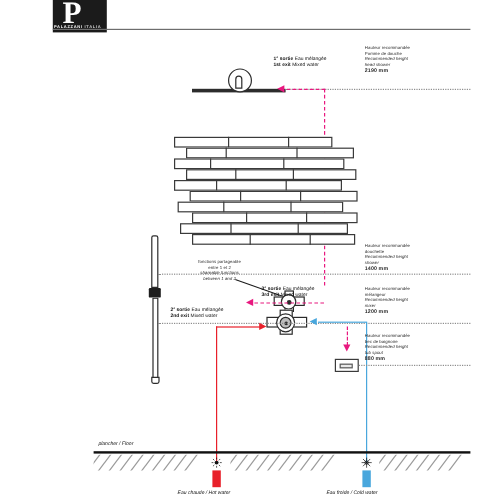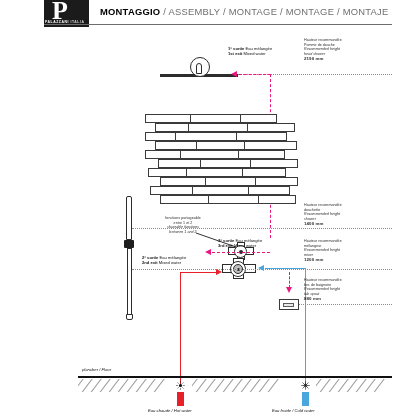--- a/index.html
+++ b/index.html
@@ -88,23 +88,20 @@
 </head>
 <body>
 
 <div class="page">
 
   <div class="logo-block"></div>
   <div class="logo-p">P</div>
   <div class="logo-sub">
     <span>PALAZZANI</span>
     <span class="it">ITALIA</span>
-  </div>
-  <div class="header-title">
-    <b>MONTAGGIO</b><span> / ASSEMBLY / MONTAGE / MONTAGE / MONTAJE</span>
   </div>
   <div class="header-rule"></div>
 
   <div class="arm" style="left:160px;top:74px;width:78px;height:2.6px;"></div>
   <div class="head-ring" style="left:190px;top:57px;width:18px;height:18px;"></div>
   <div class="head-stem" style="left:196px;top:63px;width:6px;height:11px;border-radius:3px 3px 0 0;"></div>
 
   <div class="dim-line" style="left:238px;top:74px;width:154px;"></div>
 
   <div class="mag-h" style="left:239px;top:74px;width:32px;"></div>

